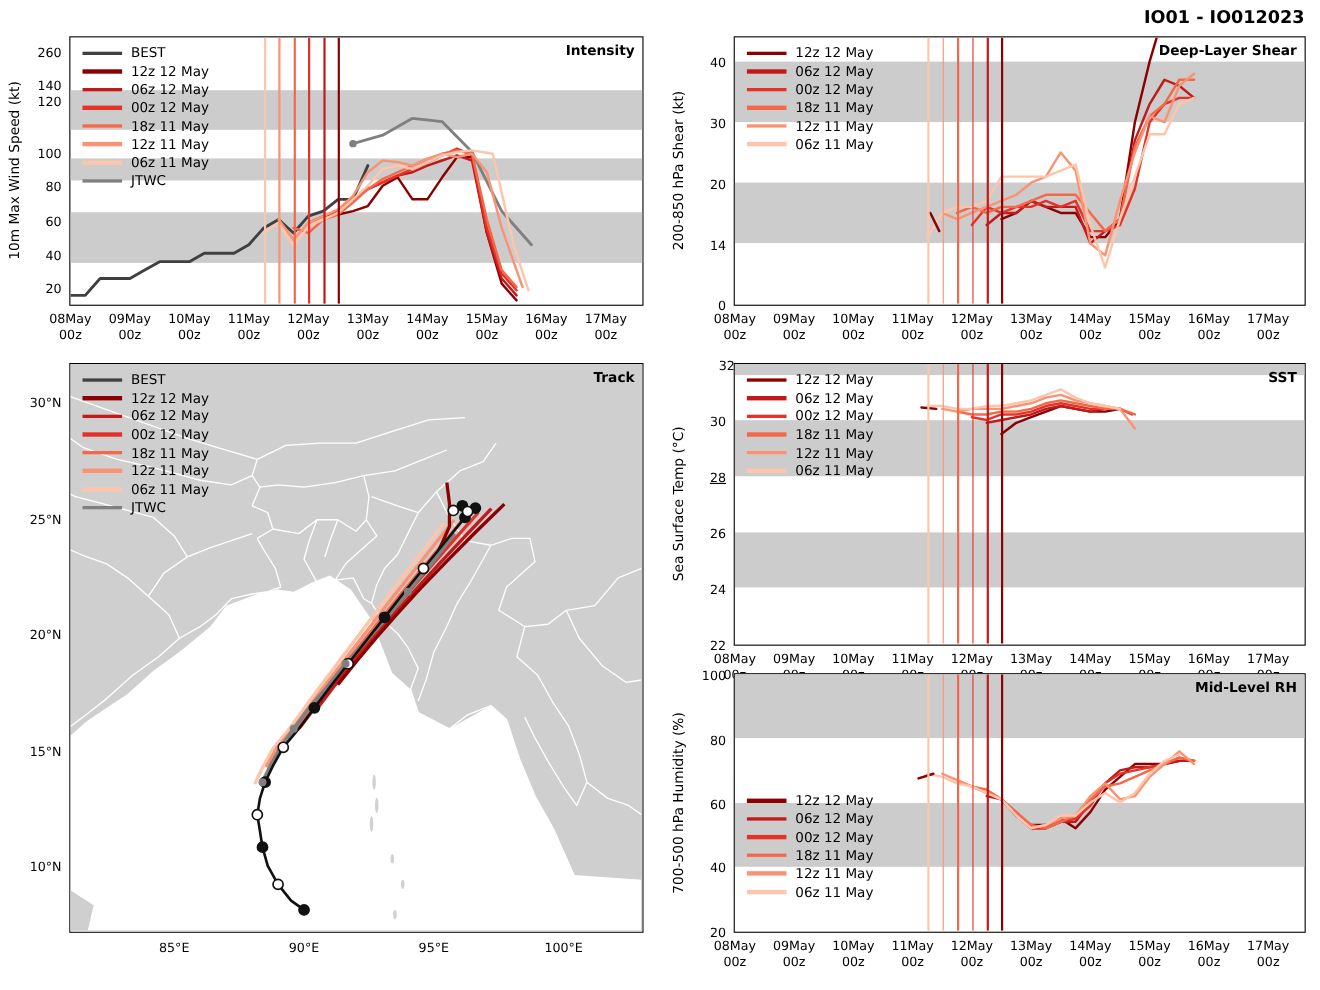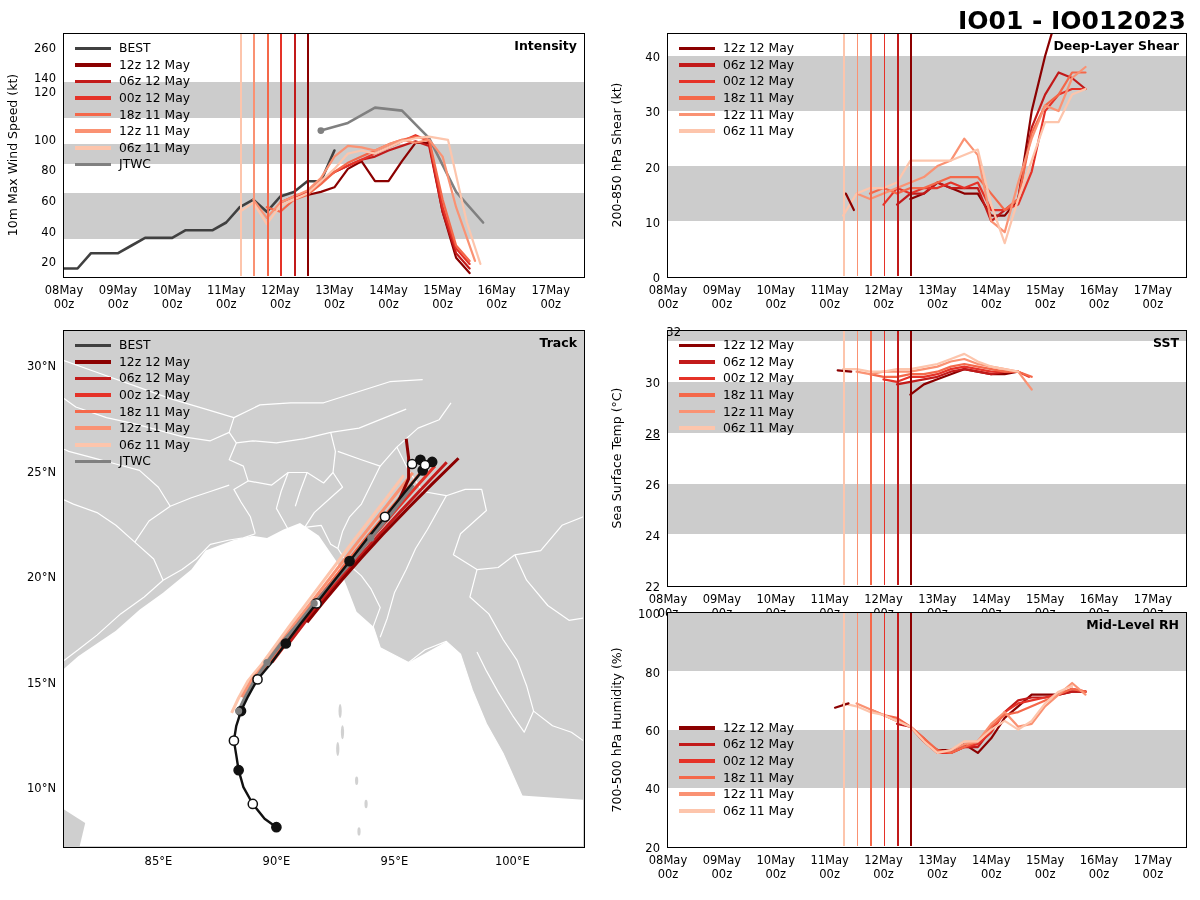--- a/index.html
+++ b/index.html
@@ -3,21 +3,21 @@
 <meta charset="utf-8">
 <style>
   html,body{margin:0;padding:0;background:#ffffff;}
   body{width:1200px;height:900px;position:relative;overflow:hidden;
        font-family:"DejaVu Sans","Liberation Sans",sans-serif;color:#000;}
   .root{position:absolute;inset:0;}
 
   
   .main-title{position:absolute;left:14px;top:4px;font-size:23px;font-weight:bold;
      letter-spacing:-0.2px;}
-  .storm-id{position:absolute;right:14px;top:6px;font-size:25px;font-weight:bold;}
+  .storm-id{position:absolute;right:14px;top:6px;font-size:16px;font-weight:bold;}
 
   
   .panel{position:absolute;box-sizing:border-box;border:1.4px solid #000;background:#fff;}
   .panel-label{position:absolute;right:7px;top:4px;font-size:12.5px;font-weight:bold;z-index:9;}
   .plot{position:absolute;inset:0;overflow:hidden;}
 
   
   .ytick{position:absolute;right:0;font-size:11.5px;text-align:right;
          transform:translateY(-50%);white-space:nowrap;}
   .ylab{position:absolute;font-size:12.5px;white-space:nowrap;
@@ -141,21 +141,21 @@
           </svg>
           <div style="position: absolute; left: 175.094px; top: 0px; width: 1.8px; height: 242.2px; background: rgb(253, 197, 172);"></div>
           <div style="position: absolute; left: 188.562px; top: 0px; width: 1.8px; height: 242.2px; background: rgb(250, 146, 115);"></div>
           <div style="position: absolute; left: 202.031px; top: 0px; width: 1.8px; height: 242.2px; background: rgb(244, 104, 74);"></div>
           <div style="position: absolute; left: 215.5px; top: 0px; width: 1.8px; height: 242.2px; background: rgb(229, 50, 40);"></div>
           <div style="position: absolute; left: 228.969px; top: 0px; width: 1.8px; height: 242.2px; background: rgb(194, 26, 26);"></div>
           <div style="position: absolute; left: 242.438px; top: 0px; width: 1.8px; height: 242.2px; background: rgb(139, 0, 0);"></div>
         </div>
         <div class="panel-label">Deep-Layer Shear</div>
         <div class="ytick" style="top: 243.6px; right: 526px;">0</div>
-        <div class="ytick" style="top: 188.555px; right: 526px;">10</div>
+        <div class="ytick" style="top: 188.555px; right: 526px;">14</div>
         <div class="ytick" style="top: 133.509px; right: 526px;">20</div>
         <div class="ytick" style="top: 78.4636px; right: 526px;">30</div>
         <div class="ytick" style="top: 23.4182px; right: 526px;">40</div>
         <div class="ylab" style="left: -44px; top: 121.1px; transform: rotate(-90deg) translate(-50%, -100%);">200-850 hPa Shear (kt)</div>
         <div class="xtick" style="left: 0px; top: 249px;"><span>08May</span><br><span>00z</span></div>
         <div class="xtick" style="left: 53.875px; top: 249px;"><span>09May</span><br><span>00z</span></div>
         <div class="xtick" style="left: 107.75px; top: 249px;"><span>10May</span><br><span>00z</span></div>
         <div class="xtick" style="left: 161.625px; top: 249px;"><span>11May</span><br><span>00z</span></div>
         <div class="xtick" style="left: 215.5px; top: 249px;"><span>12May</span><br><span>00z</span></div>
         <div class="xtick" style="left: 269.375px; top: 249px;"><span>13May</span><br><span>00z</span></div>
@@ -210,21 +210,21 @@
           <div style="position: absolute; left: 215.5px; top: 0px; width: 1.8px; height: 254.2px; background: rgb(229, 50, 40);"></div>
           <div style="position: absolute; left: 228.969px; top: 0px; width: 1.8px; height: 254.2px; background: rgb(194, 26, 26);"></div>
           <div style="position: absolute; left: 242.438px; top: 0px; width: 1.8px; height: 254.2px; background: rgb(139, 0, 0);"></div>
         </div>
         <div class="panel-label">SST</div>
         <div class="ytick" style="top: 255.6px; right: 526px;">22</div>
         <div class="ytick" style="top: 204.76px; right: 526px;">24</div>
         <div class="ytick" style="top: 153.92px; right: 526px;">26</div>
         <div class="ytick" style="top: 103.08px; right: 526px; text-decoration: underline;">28</div>
         <div class="ytick" style="top: 52.24px; right: 526px;">30</div>
-        <div class="ytick" style="top: 1.4px; right: 505px;">32</div>
+        <div class="ytick" style="top: 1.4px; right: 518px;">32</div>
         <div class="ylab" style="left: -44px; top: 127.1px; transform: rotate(-90deg) translate(-50%, -100%);">Sea Surface Temp (°C)</div>
         <div class="xtick" style="left: 0px; top: 261px;"><span>08May</span><br><span>00z</span></div>
         <div class="xtick" style="left: 53.875px; top: 261px;"><span>09May</span><br><span>00z</span></div>
         <div class="xtick" style="left: 107.75px; top: 261px;"><span>10May</span><br><span>00z</span></div>
         <div class="xtick" style="left: 161.625px; top: 261px;"><span>11May</span><br><span>00z</span></div>
         <div class="xtick" style="left: 215.5px; top: 261px;"><span>12May</span><br><span>00z</span></div>
         <div class="xtick" style="left: 269.375px; top: 261px;"><span>13May</span><br><span>00z</span></div>
         <div class="xtick" style="left: 323.25px; top: 261px;"><span>14May</span><br><span>00z</span></div>
         <div class="xtick" style="left: 377.125px; top: 261px;"><span>15May</span><br><span>00z</span></div>
         <div class="xtick" style="left: 431px; top: 261px;"><span>16May</span><br><span>00z</span></div>

